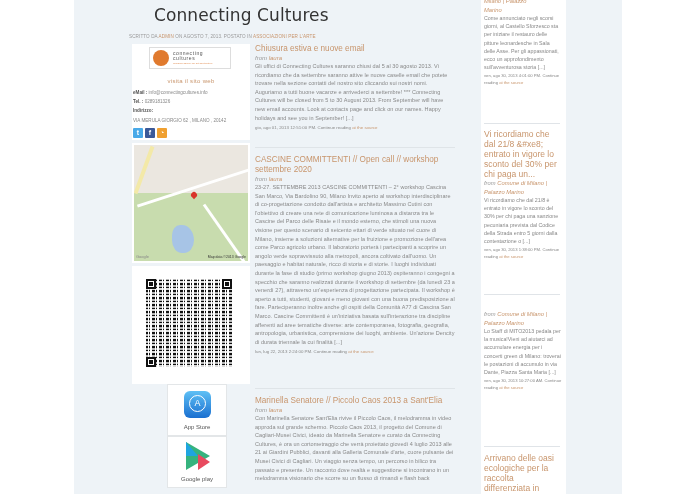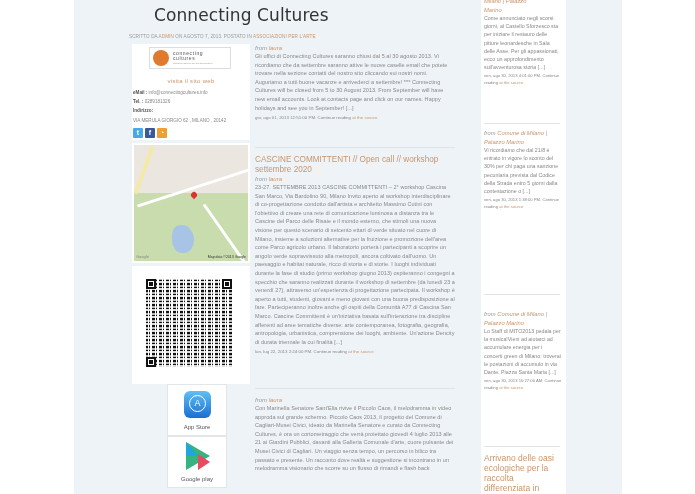--- a/index.html
+++ b/index.html
@@ -135,50 +135,53 @@
       <div class="store-label">App Store</div>
     </div>
     <div class="store-btn" style="top:392px">
       <div class="play-icon"></div>
       <div class="store-label">Google play</div>
     </div>
   </div>
 
   <div class="posts">
     <div class="post" style="top:0">
+      <div class="post-title">Chiusura estiva e nuove email</div>
       <div class="post-from"><span>from </span><span class="author">laura</span></div>
       <div class="post-body">Gli uffici di Connecting Cultures saranno chiusi dal 5 al 30 agosto 2013. Vi ricordiamo che da settembre saranno attive le nuove caselle email che potete trovare nella sezione contatti del nostro sito cliccando sui nostri nomi. Auguriamo a tutti buone vacanze e arrivederci a settembre! *** Connecting Cultures will be closed from 5 to 30 August 2013. From September will have new email accounts. Look at contacts page and click on our names. Happy holidays and see you in September! [...]</div>
       <div class="post-meta"><span>gio, ago 01, 2013 12:51:00 PM. </span><span>Continue reading </span><span class="src">at the source</span></div>
     </div>
     <div class="divider" style="top:103px"></div>
 
     <div class="post" style="top:111px">
       <div class="post-title">CASCINE COMMITTENTI // Open call // workshop settembre 2020</div>
       <div class="post-from"><span>from </span><span class="author">laura</span></div>
       <div class="post-body">23-27. SETTEMBRE 2013 CASCINE COMMITTENTI – 2° workshop Cascina San Marco, Via Bardolino 90, Milano Invito aperto al workshop interdisciplinare di co-progettazione condotto dall'artista e architetto Massimo Cutini con l'obiettivo di creare una rete di comunicazione luminosa a distanza tra le Cascine del Parco delle Risaie e il mondo esterno, che stimoli una nuova visione per questo scenario di seicento ettari di verde situato nel cuore di Milano, insieme a soluzioni alternative per la fruizione e promozione dell'area come Parco agricolo urbano. Il laboratorio porterà i partecipanti a scoprire un angolo verde sopravvissuto alla metropoli, ancora coltivato dall'uomo. Un paesaggio e habitat naturale, ricco di storia e di storie. I luoghi individuati durante la fase di studio (primo workshop giugno 2013) ospiteranno i congegni a specchio che saranno realizzati durante il workshop di settembre (da lunedì 23 a venerdì 27), attraverso un'esperienza di progettazione partecipata. Il workshop è aperto a tutti, studenti, giovani e meno giovani con una buona predisposizione al fare. Parteciperanno inoltre anche gli ospiti della Comunità A77 di Cascina San Marco. Cascine Committenti è un'iniziativa basata sull'interazione tra discipline afferenti ad aree tematiche diverse: arte contemporanea, fotografia, geografia, antropologia, urbanistica, comprensione dei luoghi, ambiente. Un'azione Dencity di durata triennale la cui finalità [...]</div>
       <div class="post-meta"><span>lun, lug 22, 2013 2:24:00 PM. </span><span>Continue reading </span><span class="src">at the source</span></div>
     </div>
     <div class="divider" style="top:344px"></div>
 
     <div class="post" style="top:352px">
+      <div class="post-title">Marinella Senatore // Piccolo Caos 2013 a Sant'Elia</div>
       <div class="post-from"><span>from </span><span class="author">laura</span></div>
       <div class="post-body">Con Marinella Senatore Sant'Elia rivive il Piccolo Caos, il melodramma in video approda sul grande schermo. Piccolo Caos 2013, il progetto del Comune di Cagliari-Musei Civici, ideato da Marinella Senatore e curato da Connecting Cultures, è ora un cortometraggio che verrà proiettato giovedì 4 luglio 2013 alle 21 ai Giardini Pubblici, davanti alla Galleria Comunale d'arte, cuore pulsante dei Musei Civici di Cagliari. Un viaggio senza tempo, un percorso in bilico tra passato e presente. Un racconto dove realtà e suggestione si incontrano in un melodramma visionario che scorre su un flusso di rimandi e flash back</div>
     </div>
   </div>
 </div>
 
 <div class="sidebar">
   <div class="sb-item" style="top:-3px">
     <div class="sb-from"><span class="place">Milano | Palazzo</span><br><span class="place">Marino</span></div>
     <div class="sb-body">Come annunciato negli scorsi giorni, al Castello Sforzesco sta per iniziare il restauro delle pitture leonardesche in Sala delle Asse. Per gli appassionati, ecco un approfondimento sull'avventurosa storia [...]</div>
     <div class="sb-meta"><span>ven, ago 30, 2013 4:01:00 PM. </span><span>Continue reading </span><span class="src">at the source</span></div>
   </div>
   <div class="sb-divider" style="top:123px"></div>
 
   <div class="sb-item" style="top:129px">
+    <div class="sb-title">Vi ricordiamo che dal 21/8 &amp;#xe8; entrato in vigore lo sconto del 30% per chi paga un...</div>
     <div class="sb-from"><span>from </span><span class="place">Comune di Milano | Palazzo Marino</span></div>
     <div class="sb-body">Vi ricordiamo che dal 21/8 è entrato in vigore lo sconto del 30% per chi paga una sanzione pecuniaria prevista dal Codice della Strada entro 5 giorni dalla contestazione o [...]</div>
     <div class="sb-meta"><span>ven, ago 30, 2013 1:38:00 PM. </span><span>Continue reading </span><span class="src">at the source</span></div>
   </div>
   <div class="sb-divider" style="top:294px"></div>
 
   <div class="sb-item" style="top:310px">
     <div class="sb-from"><span>from </span><span class="place">Comune di Milano | Palazzo Marino</span></div>
     <div class="sb-body">Lo Staff di MITO2013 pedala per la musica!Vieni ad aiutarci ad accumulare energia per i concerti green di Milano: troverai le postazioni di accumulo in via Dante, Piazza Santa Maria [...]</div>
     <div class="sb-meta"><span>ven, ago 30, 2013 10:27:00 AM. </span><span>Continue reading </span><span class="src">at the source</span></div>

